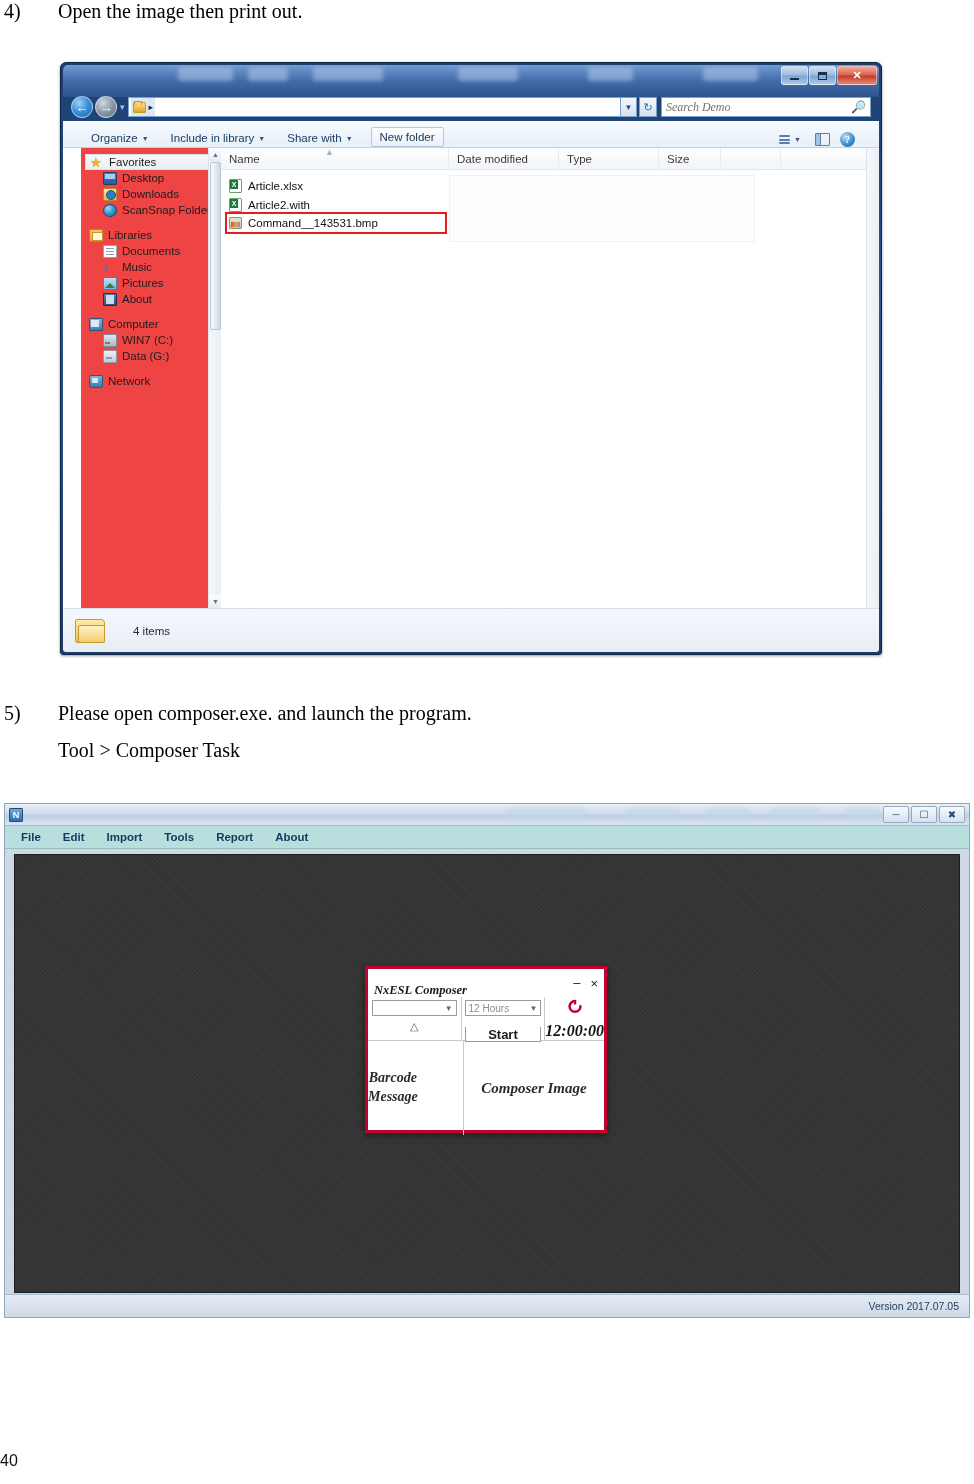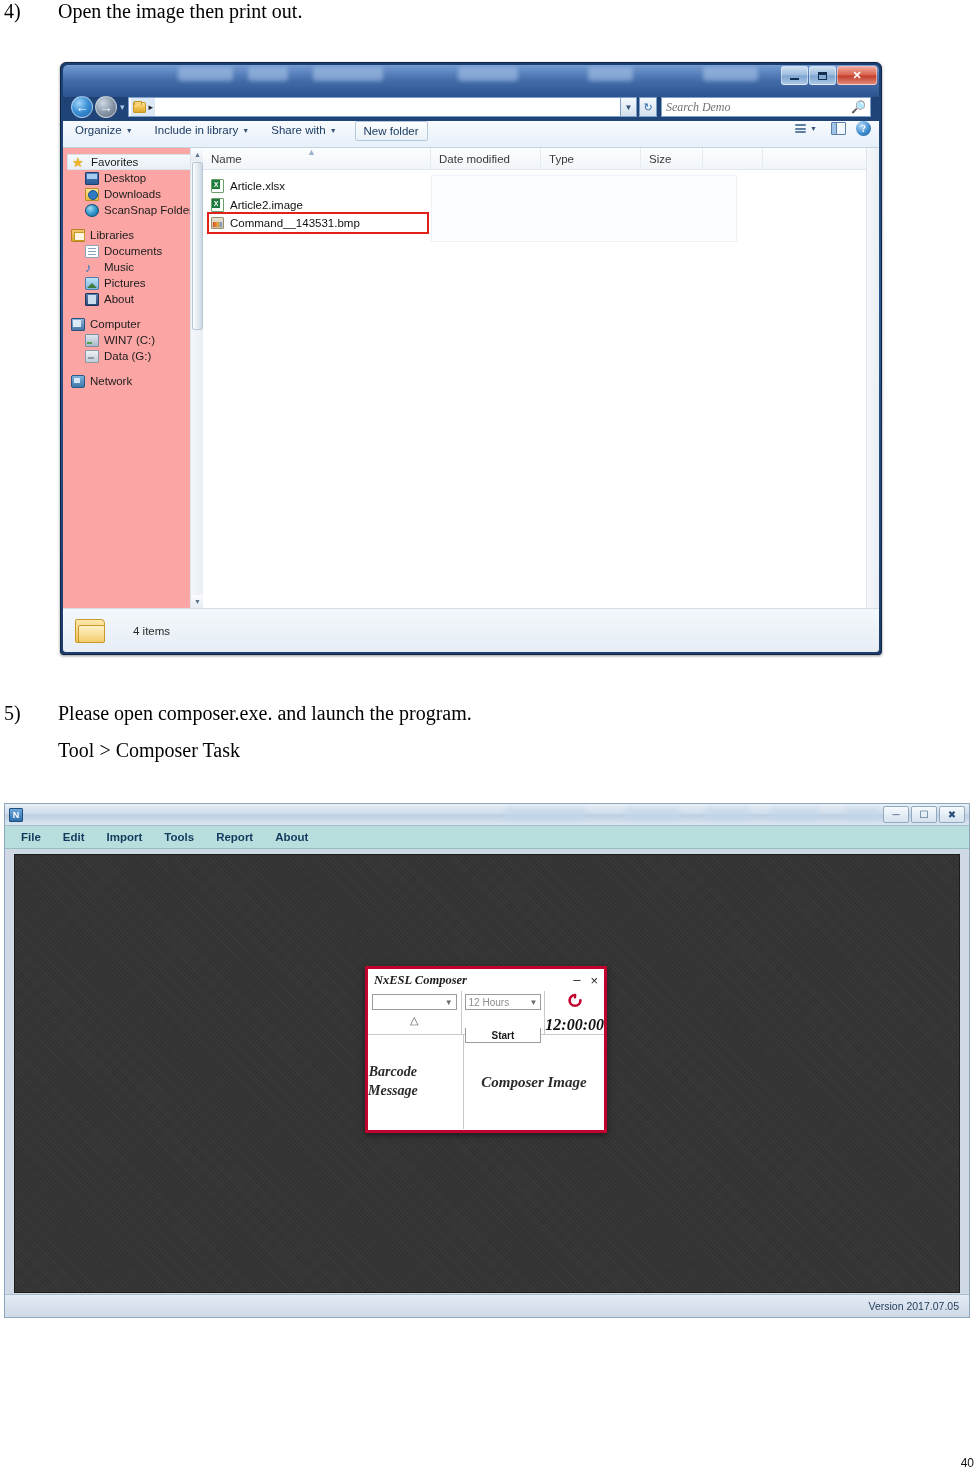--- a/index.html
+++ b/index.html
@@ -80,21 +80,21 @@
     display:flex; align-items:center; padding:0 4px; font-size:11px;
   }
   .search-box .ph { flex:1; color:#737373; font-style:italic; font-family:"Liberation Serif",serif; font-size:12px; }
   .search-ico { color:#2c6aa8; font-size:12px; transform:scaleX(-1); }
 
   
   .cmdbar {
     position:absolute; left:2px; top:58px; right:2px; height:27px;
     background: linear-gradient(180deg,#f7fbff 0%,#e7eff8 100%);
     border-bottom:1px solid #c3d3e3;
-    display:flex; align-items:flex-start; padding:0 8px; gap:14px;
+    display:flex; align-items:flex-end; padding:0 24px; gap:14px;
     font-size:11.5px; color:#1b3c63;
   }
   .cmd-item { display:flex; align-items:center; gap:4px; white-space:nowrap; padding:3px 4px; }
   .cmd-caret { font-size:7px; color:#35547a; }
   .cmd-newfolder {
     border:1px solid #b6c9dc; background:linear-gradient(180deg,#fdfefe,#eaf1f8);
     padding:3px 8px; border-radius:2px;
   }
   .cmd-right { margin-left:auto; display:flex; align-items:center; gap:10px; }
   .view-ico { display:flex; flex-direction:column; gap:1.5px; }
@@ -103,21 +103,21 @@
   .pane-ico u { display:block; width:5px; background:#9dc3e6; border-right:1.5px solid #5d7fa3; }
   .help-ico {
     width:15px; height:15px; border-radius:50%;
     background: radial-gradient(circle at 35% 30%, #b9dcf7 0%, #3f8fd2 55%, #17568f 100%);
     color:#fff; font-size:10px; font-weight:bold; display:flex; align-items:center; justify-content:center;
     font-family:"Liberation Serif",serif;
   }
 
   
   .ex-body { position:absolute; left:2px; top:85px; right:2px; bottom:46px; background:#fff; display:flex; }
-  .nav-pane { width:140px; background:#fca5a5; padding:6px 0 0 6px; position:relative; font-size:11.5px; color:#1c1c1c; }
+  .nav-pane { width:140px; background:#ef4444; padding:6px 0 0 6px; position:relative; font-size:11.5px; color:#1c1c1c;margin-left:18px; }
   .nav-pane .scroll-rail {
     position:absolute; right:0; top:0; bottom:0; width:13px;
     background:linear-gradient(90deg,#f4f7fa,#eaeff5); border-left:1px solid #dde4ec;
   }
   .rail-arrow { position:absolute; left:0; width:13px; height:13px; display:flex; align-items:center; justify-content:center; font-size:7px; color:#60728a; background:linear-gradient(180deg,#fbfcfe,#e6ecf3); }
   .rail-thumb { position:absolute; left:1px; width:11px; background:linear-gradient(90deg,#fcfdfe,#cdd8e4); border:1px solid #b9c6d4; border-radius:2px; }
   .nav-group { margin-bottom:9px; }
   .nav-row { display:flex; align-items:center; gap:5px; height:16px; padding-left:2px; }
   .nav-row.root { font-weight:normal; }
   .nav-row.child { padding-left:16px; }
@@ -221,53 +221,53 @@
     display:flex; align-items:center; justify-content:flex-end; padding-right:10px;
     font-size:10.5px; color:#1f3a57;
   }
 
   
   #composer {
     position:absolute; left:365px; top:966px; width:242px; height:167px;
     background:#fff; border:3px solid #c2002f; box-shadow:0 2px 6px rgba(0,0,0,.5);
     font-family:"Liberation Serif", serif;
   }
-  .cmp-title { height:22px; display:flex; padding:4px 6px; position:relative; }
+  .cmp-title { height:22px; display:flex; padding:14px 6px; position:relative; }
   .cmp-title-text { font-size:12.5px; font-weight:bold; font-style:italic; color:#1a1a1a; }
   .cmp-ctrl { margin-left:auto; display:flex; align-items:center; gap:10px; font-family:"Liberation Sans",sans-serif; }
   .cmp-min { font-size:13px; color:#222; line-height:8px; }
   .cmp-close { font-size:13px; color:#222; }
   .cmp-top { display:flex; height:44px; border-bottom:1px solid #c9c9c9; }
   .cmp-col-a { width:96px; border-right:1px solid #c9c9c9; padding:3px 4px 0 4px; }
   .cmp-col-b { width:86px; border-right:1px solid #c9c9c9; padding:3px 3px 0 3px; }
   .cmp-col-c { flex:1; display:flex; flex-direction:column; align-items:center; justify-content:flex-start; padding-top:1px; }
   .cmp-select {
     height:16px; border:1px solid #9b9b9b; background:#fff; display:flex; align-items:center;
     padding:0 3px; font-size:10px; color:#8d8d8d; font-family:"Liberation Sans",sans-serif;
   }
   .cmp-select .cv { margin-left:auto; font-size:8px; color:#6a6a6a; }
   .cmp-warn { text-align:center; font-size:11px; color:#555; margin-top:4px; }
   .cmp-start {
-    margin-top:18px; height:15px; border:1px solid #9b9b9b; border-top:none; background:#fff;
+    margin-top:11px; height:15px; border:1px solid #9b9b9b; border-top:none; background:#fff;
     display:flex; align-items:center; justify-content:center;
-    font-size:10px; font-weight:bold; color:#1a1a1a; font-family:"Liberation Sans",sans-serif;
+    font-size:13px; font-weight:bold; color:#1a1a1a; font-family:"Liberation Sans",sans-serif;
   }
   .cmp-refresh { width:22px; height:22px; margin-top:1px; }
   .cmp-time { font-size:16px; font-weight:bold; font-style:italic; color:#111; margin-top:8px; }
   .cmp-main { display:flex; height:calc(100% - 67px); }
   .cmp-barcode {
     width:96px; border-right:1px solid #c9c9c9; display:flex; align-items:center; justify-content:flex-start;
     text-align:center; font-size:14px; font-weight:bold; font-style:italic; color:#2b2b2b; line-height:1.35;
   }
   .cmp-image {
     flex:1; display:flex; align-items:center; justify-content:center;
     font-size:15px; font-weight:bold; font-style:italic; color:#2b2b2b;
   }
 
-  .page-num { position:absolute; left:0; right:0; bottom:14px; text-align:right; font-size:12px; font-family:"Liberation Sans",sans-serif; color:#111; }
+  .page-num { position:absolute; left:0; right:0; bottom:14px; text-align:left; font-size:16px; font-family:"Liberation Sans",sans-serif; color:#111; }
 </style>
 </head>
 <body>
 
 <div class="step-num" style="left:4px; top:0px;">4)</div>
 <div class="step-text" style="left:58px; top:0px;">Open the image then print out.</div>
 
 <div id="explorer">
 
   <div class="glass-top">
@@ -426,21 +426,21 @@
 
       <div class="empty-panel"></div>
 
       <div class="file-rows">
         <div class="file-row">
           <span class="ico-xlsx"></span>
           <span>Article.xlsx</span>
         </div>
         <div class="file-row">
           <span class="ico-xlsx"></span>
-          <span>Article2.image</span>
+          <span>Article2.with</span>
         </div>
         <div class="file-row hl-box">
           <span class="ico-bmp"></span>
           <span>Command__143531.bmp</span>
         </div>
       </div>
     </div>
 
     <div class="ex-vscroll"></div>
   </div>

